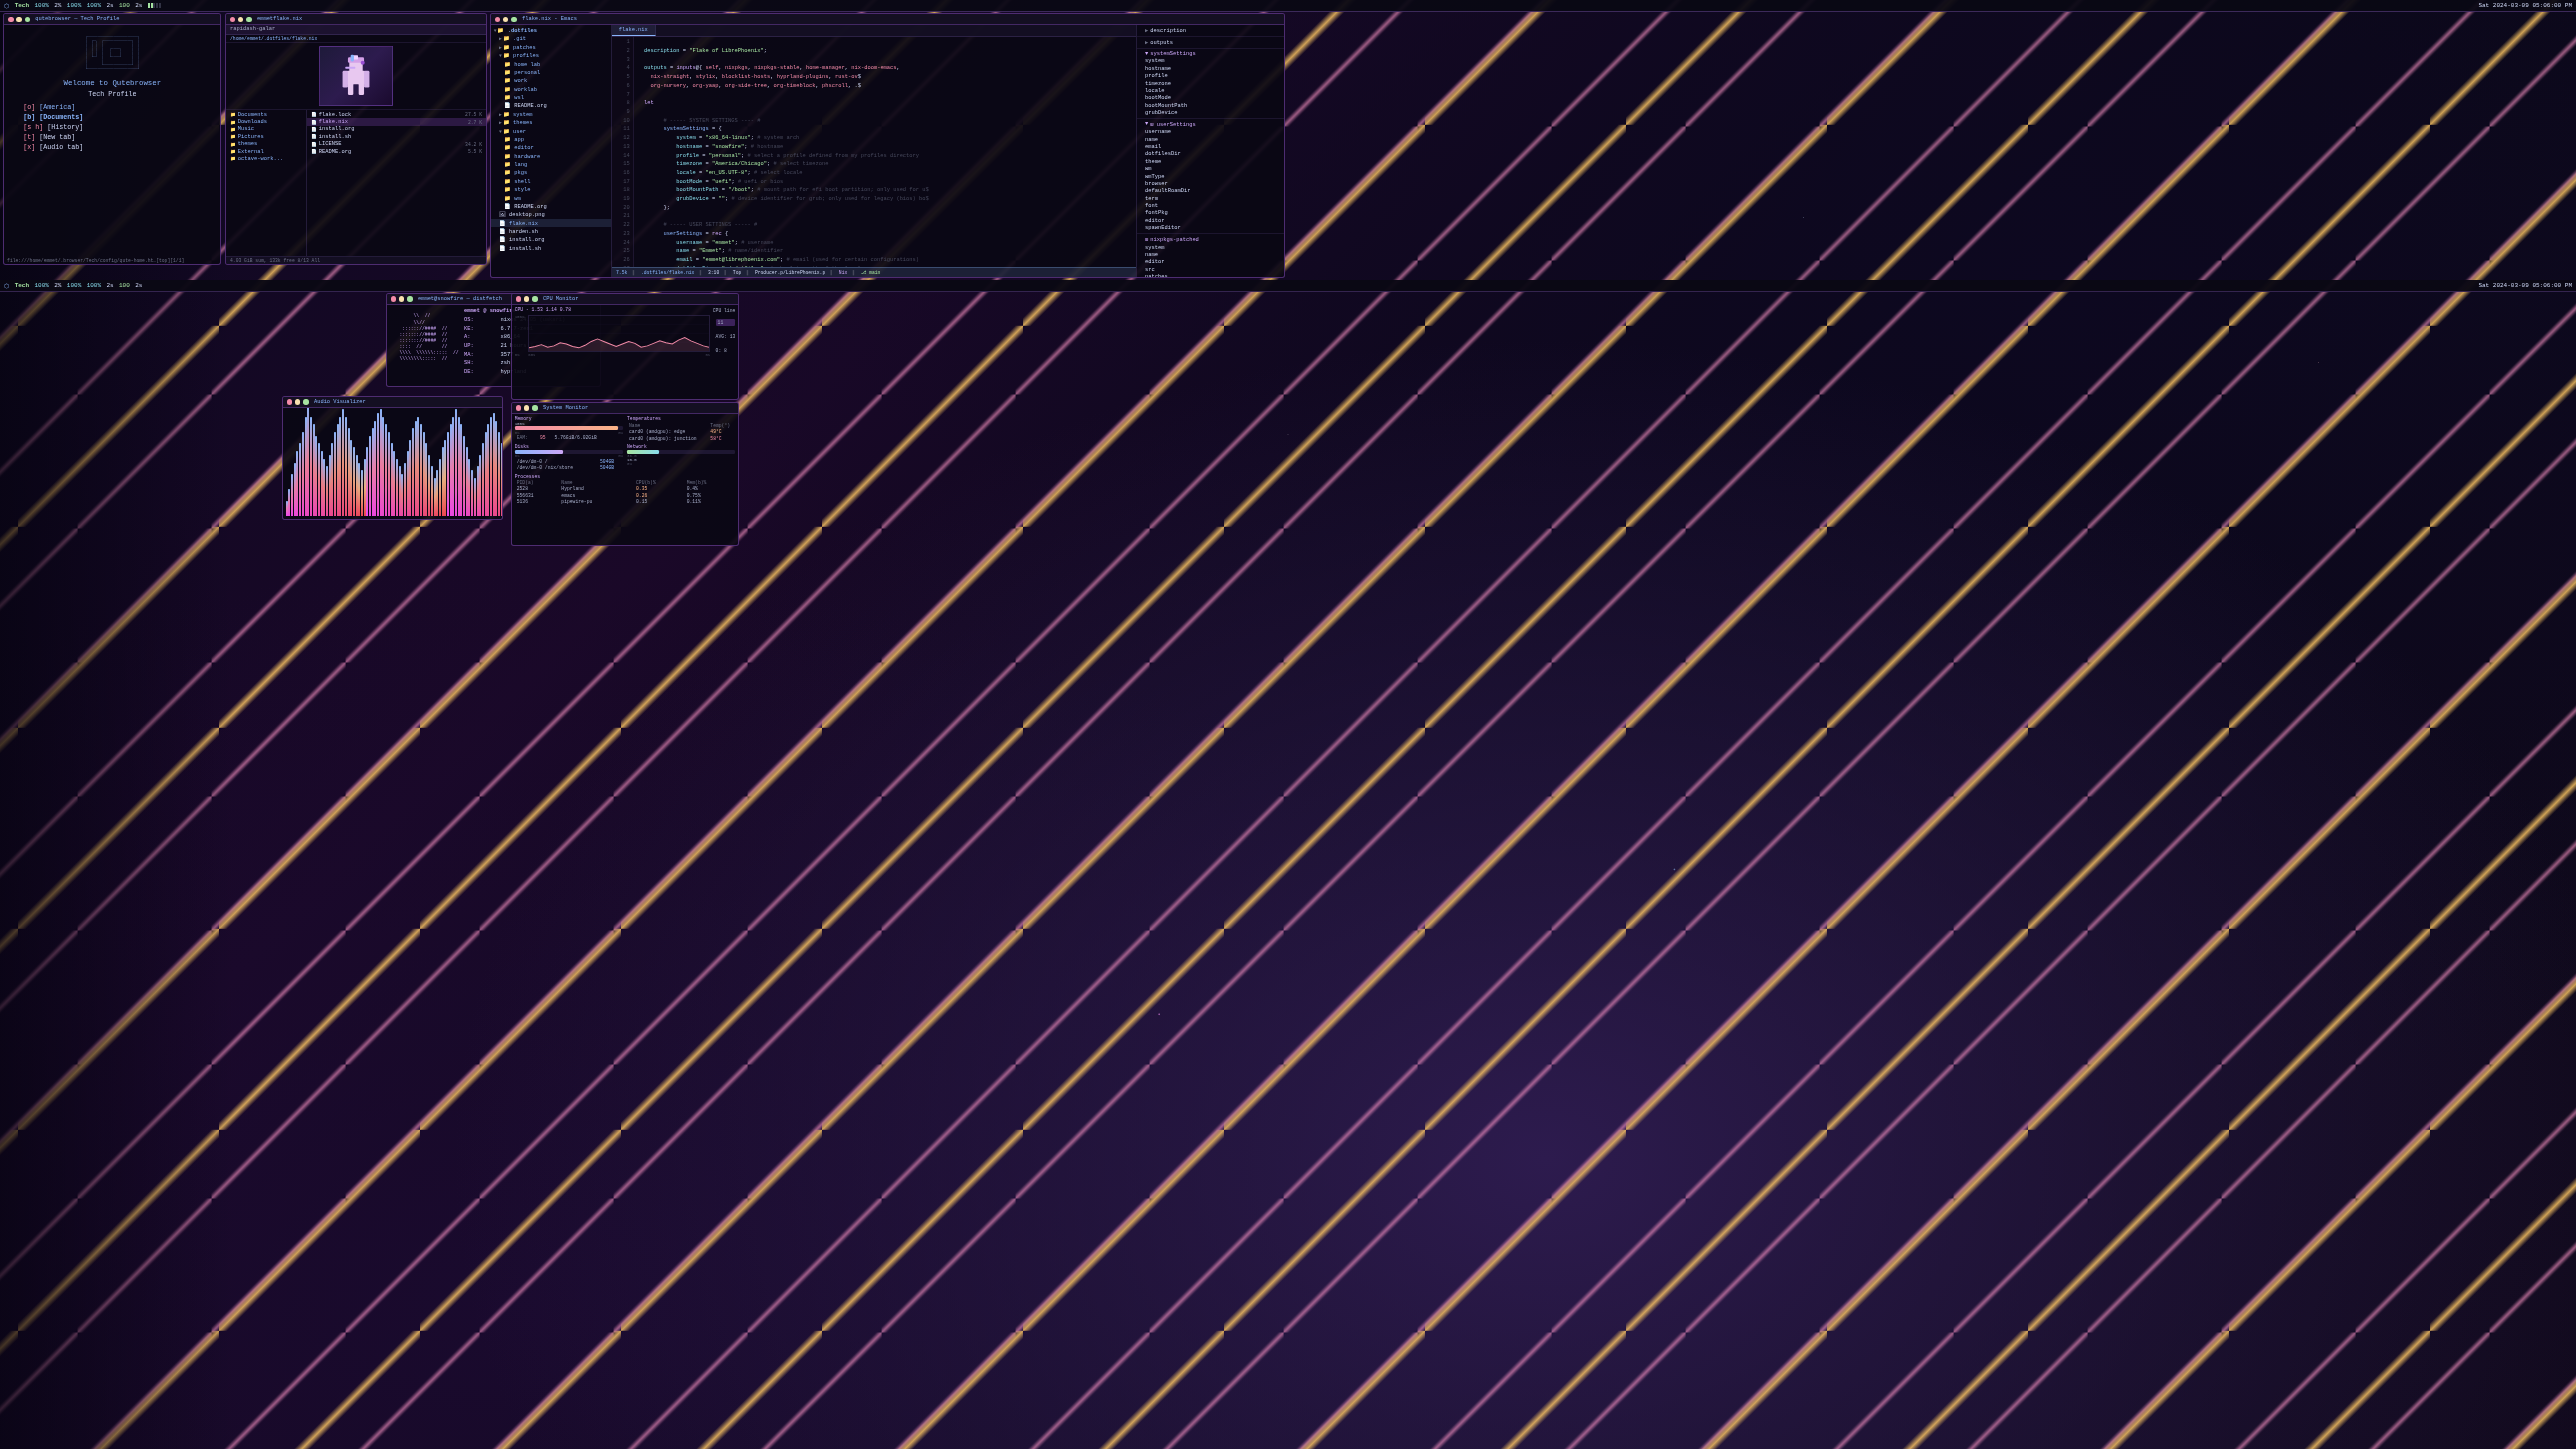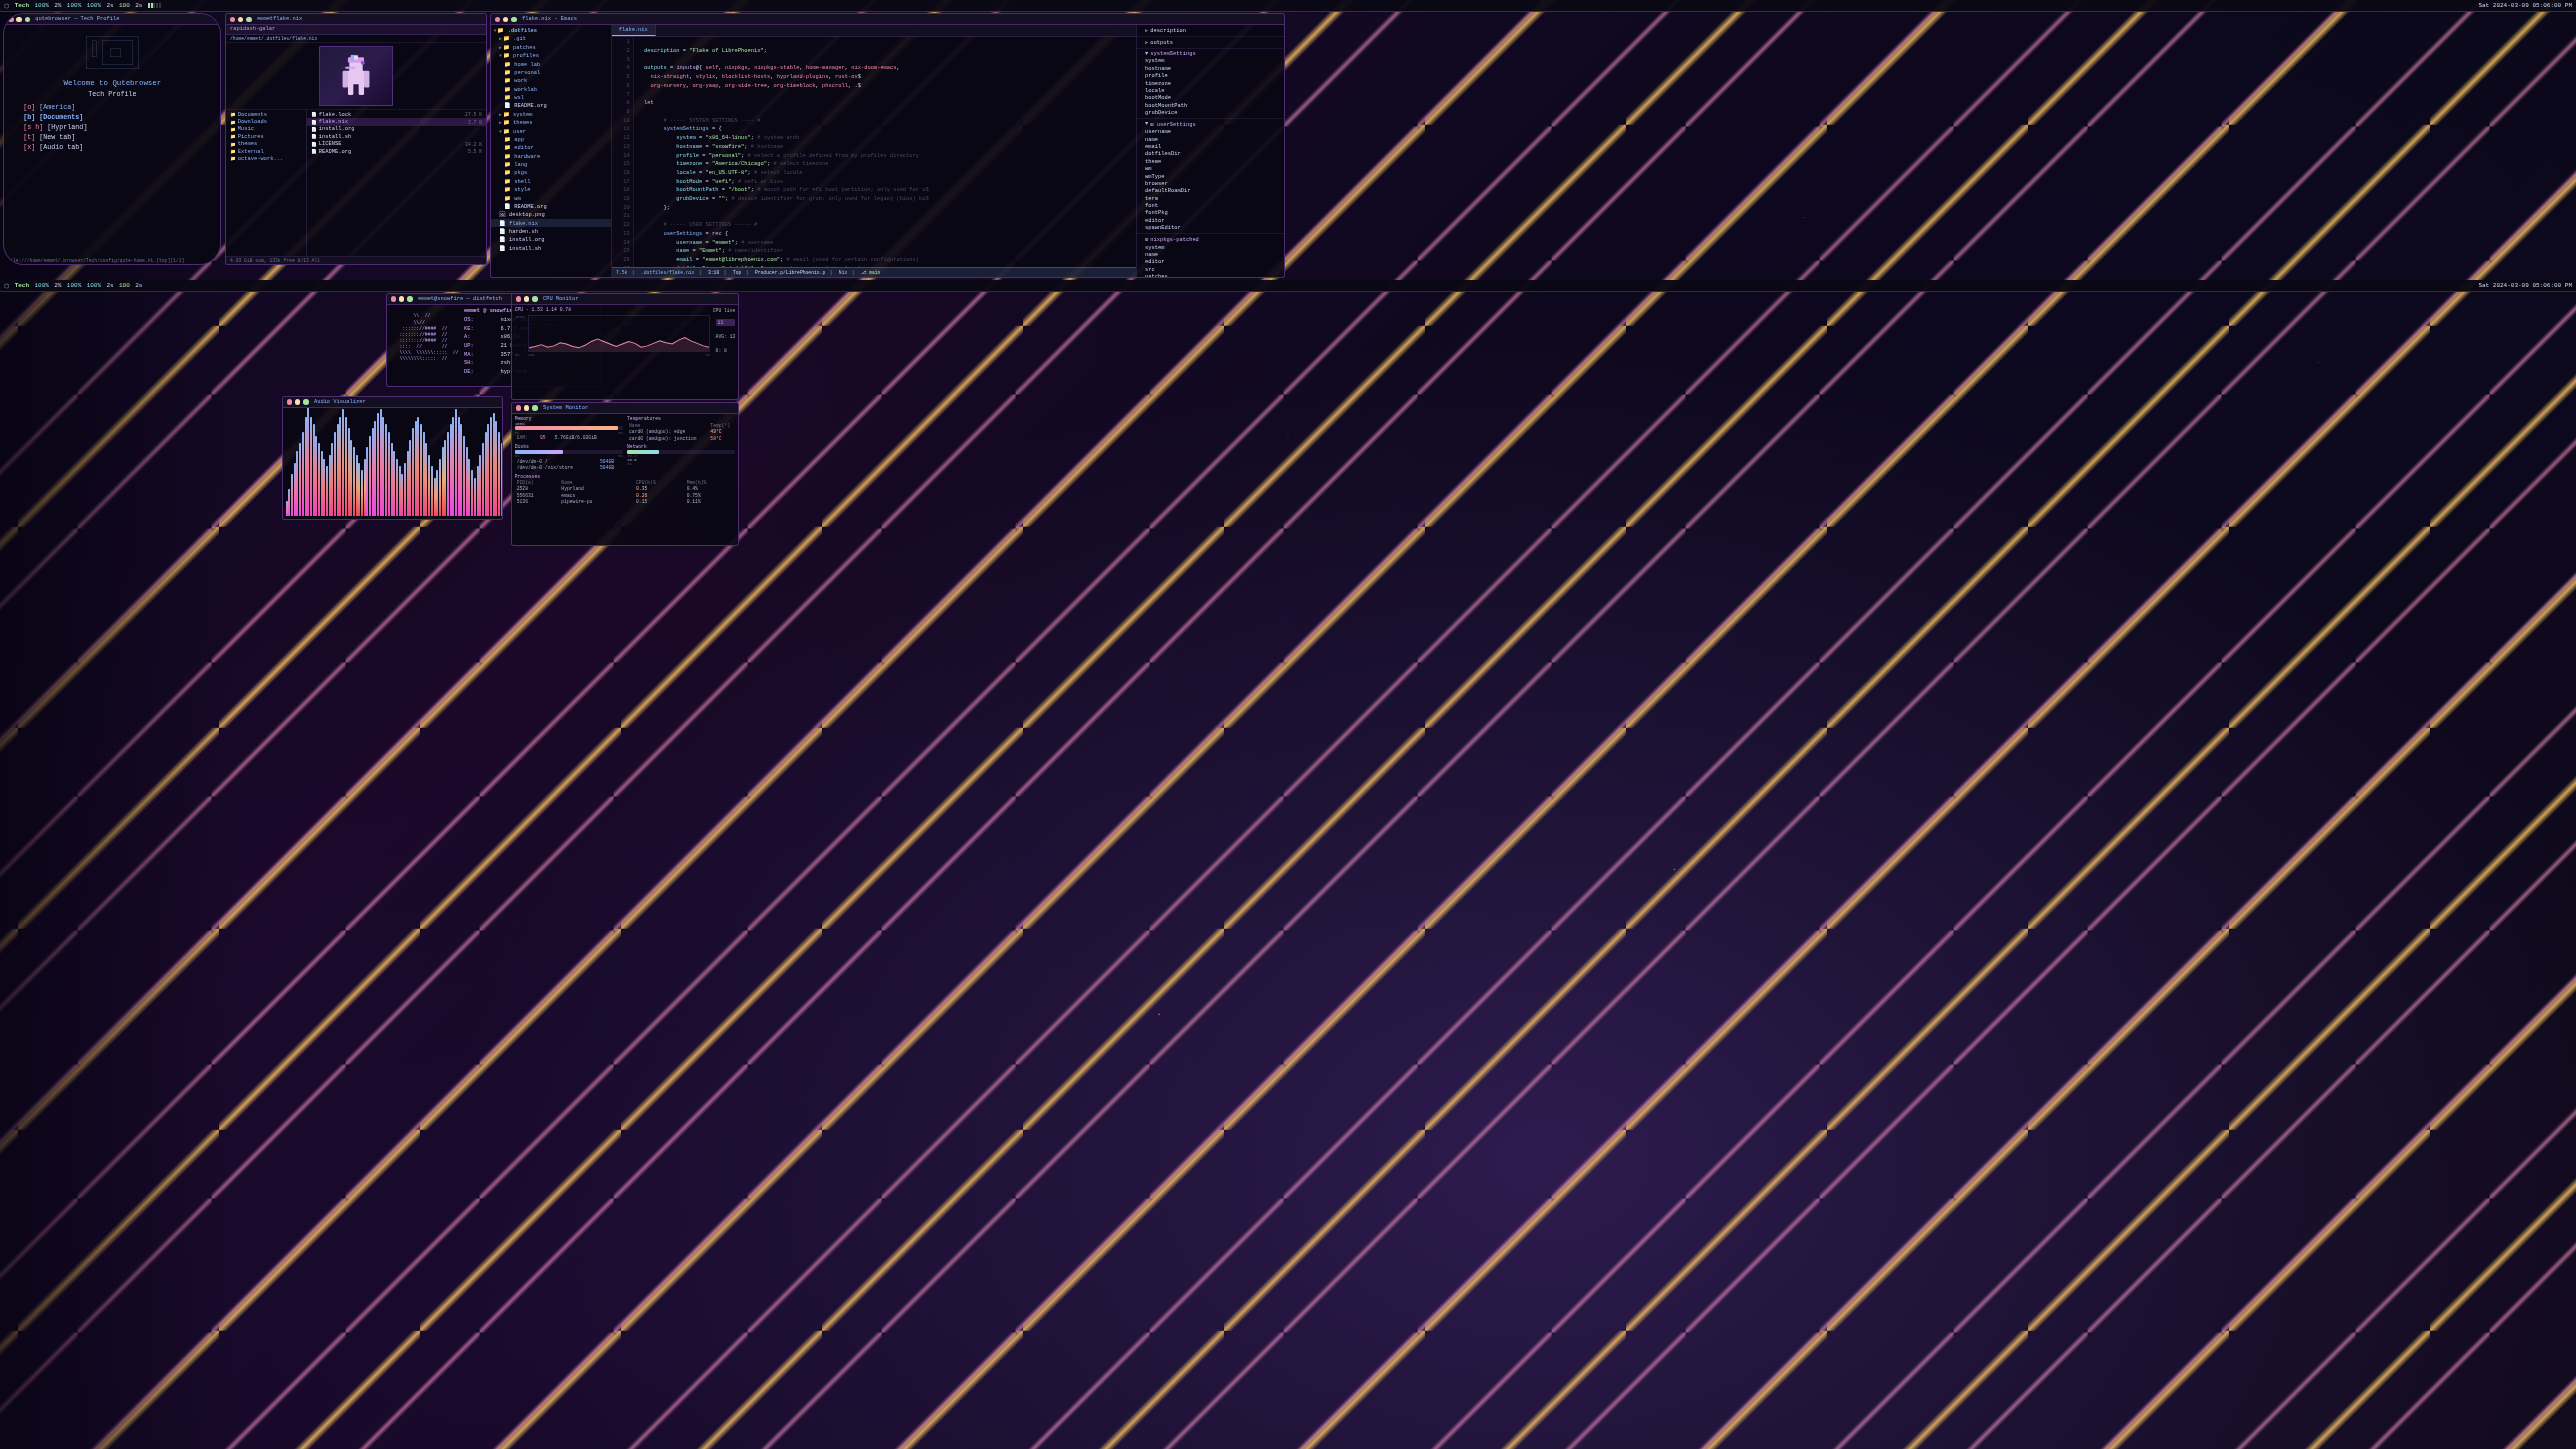--- a/index.html
+++ b/index.html
@@ -109,21 +109,20 @@
     .win-btn.min { background: #f9e2af; }
     .win-btn.max { background: #a6e3a1; }
     .win-title { font-size: 5.4px; color: #89b4fa; margin-left: 2.7px; }
 
     
     .qute-window {
       left: 3.4px;
       top: 13.4px;
       width: 218px;
       height: 252px;
-      border-radius: 21px;
     }
     .qute-content {
       padding: 5.4px;
       height: calc(100% - 10.7px);
       overflow: hidden;
       display: flex;
       flex-direction: column;
       align-items: center;
     }
     .ascii-art {
@@ -552,21 +551,21 @@
       <div class="qute-link">
         <span class="key">[o]</span>
         <span class="link-text"> [America]</span>
       </div>
       <div class="qute-link" style="font-weight:bold; color:#89b4fa;">
         <span class="key" style="color:#89b4fa;">[b]</span>
         <span class="link-text"> [Documents]</span>
       </div>
       <div class="qute-link">
         <span class="key">[s h]</span>
-        <span class="label"> [Hyprland]</span>
+        <span class="label"> [History]</span>
       </div>
       <div class="qute-link">
         <span class="key">[t]</span>
         <span class="label"> [New tab]</span>
       </div>
       <div class="qute-link">
         <span class="key">[x]</span>
         <span class="label"> [Audio tab]</span>
       </div>
     </div>

